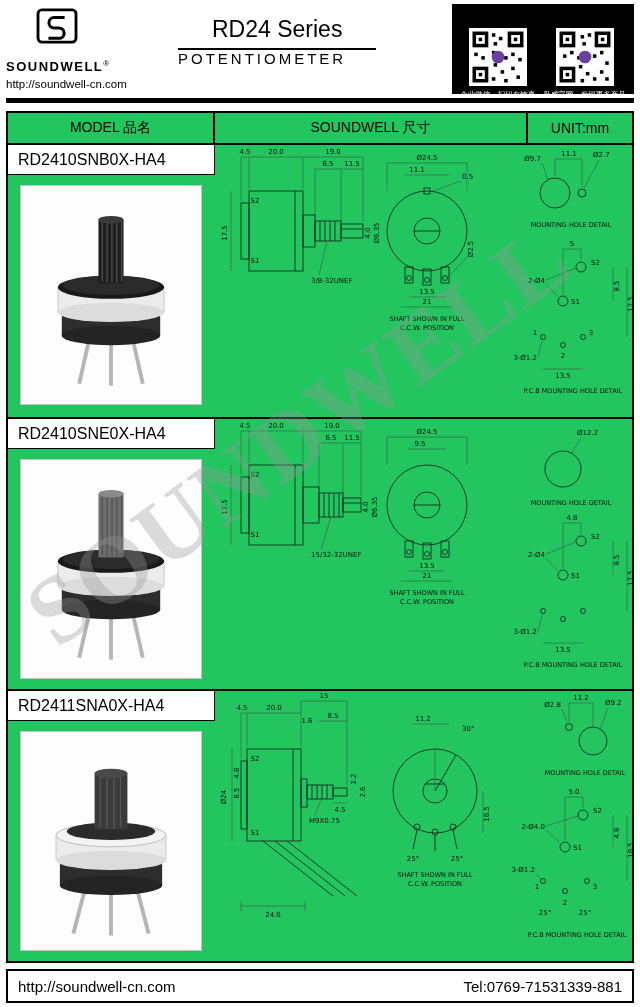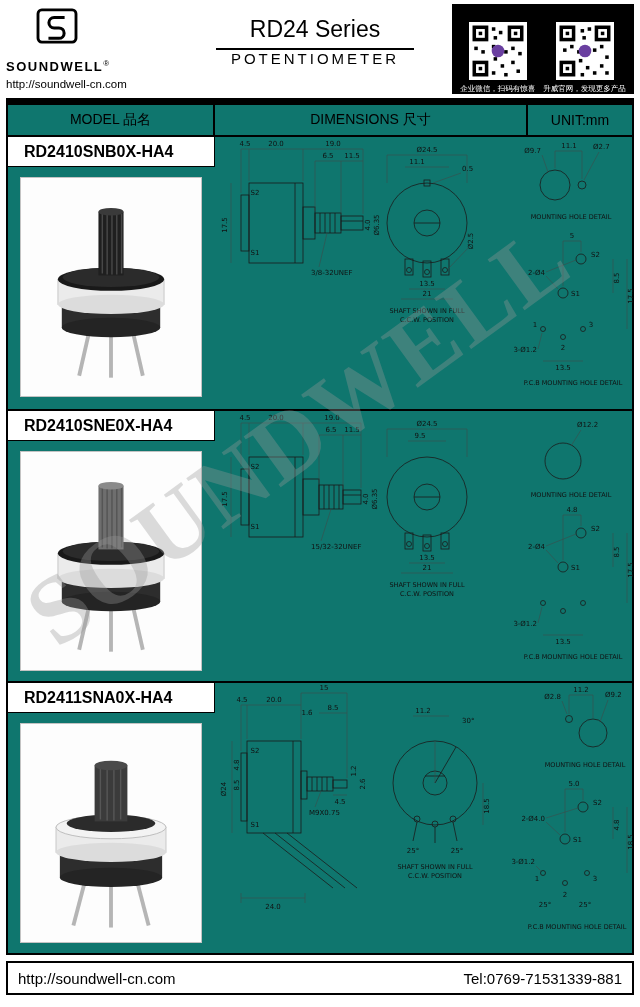--- a/index.html
+++ b/index.html
@@ -8,42 +8,42 @@
        font-family:"Liberation Sans",sans-serif}
   .page{padding:4px 6px;position:relative}
 
   
   .hdr{display:flex;height:92px;align-items:stretch}
   .hdr-left{width:172px;padding-top:3px}
   .logo-ic{display:block;width:46px;height:38px;margin-left:28px}
   .brand-line{font-size:13px;font-weight:bold;letter-spacing:1.5px;margin-top:14px}
   .reg{font-size:8px;vertical-align:super;font-weight:normal}
   .hdr-url{font-size:11.5px;margin-top:4px}
-  .hdr-center{flex:1;text-align:center;padding-top:12px}
+  .hdr-center{flex:1;padding-top:12px}
   .series{font-size:23px;display:inline-block;padding:0 34px 5px;border-bottom:2px solid #000}
   .prod{font-size:15px;letter-spacing:3px;margin-top:0}
   .hdr-right{width:182px;background:#000;display:flex;justify-content:space-evenly;
-             align-items:flex-start;padding-top:18px;height:90px}
+             align-items:flex-start;padding-top:24px;height:90px}
   .qr-block{text-align:center}
   .qr{width:58px;height:58px;display:block;margin:0 auto}
   .qr-cap{color:#fff;font-size:7.5px;margin-top:4px;white-space:nowrap}
 
   .rule{height:5px;background:#000;margin-top:2px}
 
   
-  .sheet{border:2px solid #000;background:#0f766e}
+  .sheet{border:2px solid #000;margin-top:8px;background:#22c55e}
   .thead{display:flex;height:32px;border-bottom:2px solid #000;font-size:14px;align-items:stretch}
   .th{display:flex;align-items:center;justify-content:center}
   .th-model{width:207px;border-right:2px solid #000}
   .th-dims{flex:1;border-right:2px solid #000}
   .th-unit{width:104px}
   .trow{position:relative;height:272px}
   .trow + .trow{border-top:2px solid #000}
   .model-cell{position:absolute;left:0;top:0;width:207px;height:30px;line-height:30px;
-              padding-left:16px;font-size:16px;font-weight:bold;
+              padding-left:10px;font-size:16px;font-weight:normal;
               border-right:1.5px solid #000;border-bottom:1.5px solid #000;background:#fff}
   .photo-box{position:absolute;left:12px;top:40px;width:182px;height:220px;
              border:1px solid #c3c3c3;display:flex;align-items:center;justify-content:center;background:#fdfdfd}
   .photo{width:164px;height:198px}
 
   
   .drawing{position:absolute;left:207px;top:0;width:421px;height:272px;overflow:visible}
   .drawing line,.drawing rect,.drawing circle,.drawing path{stroke:#1a1a1a;stroke-width:0.8;fill:none}
   .drawing .x{stroke:#444;stroke-width:0.5}
   .drawing text{fill:#111;stroke:none;font-family:"DejaVu Sans",sans-serif;font-size:8px;text-anchor:middle}
@@ -153,21 +153,21 @@
         <div class="qr-cap">升威官网，发现更多产品</div>
       </div>
     </div>
   </header>
 
   <div class="rule"></div>
 
   <div class="sheet">
     <div class="thead">
       <div class="th th-model">MODEL 品名</div>
-      <div class="th th-dims">DIMENSIONS 尺寸</div>
+      <div class="th th-dims">SOUNDWELL 尺寸</div>
       <div class="th th-unit">UNIT:mm</div>
     </div>
 
     <section class="trow">
       <div class="model-cell">RD2410SNB0X-HA4</div>
       <div class="photo-box">
         <svg class="photo" viewBox="0 0 170 200">
           <g stroke="#b5b5b5" stroke-width="4">
             <line x1="62" y1="148" x2="52" y2="192"></line>
               <line x1="85" y1="150" x2="85" y2="194"></line>

